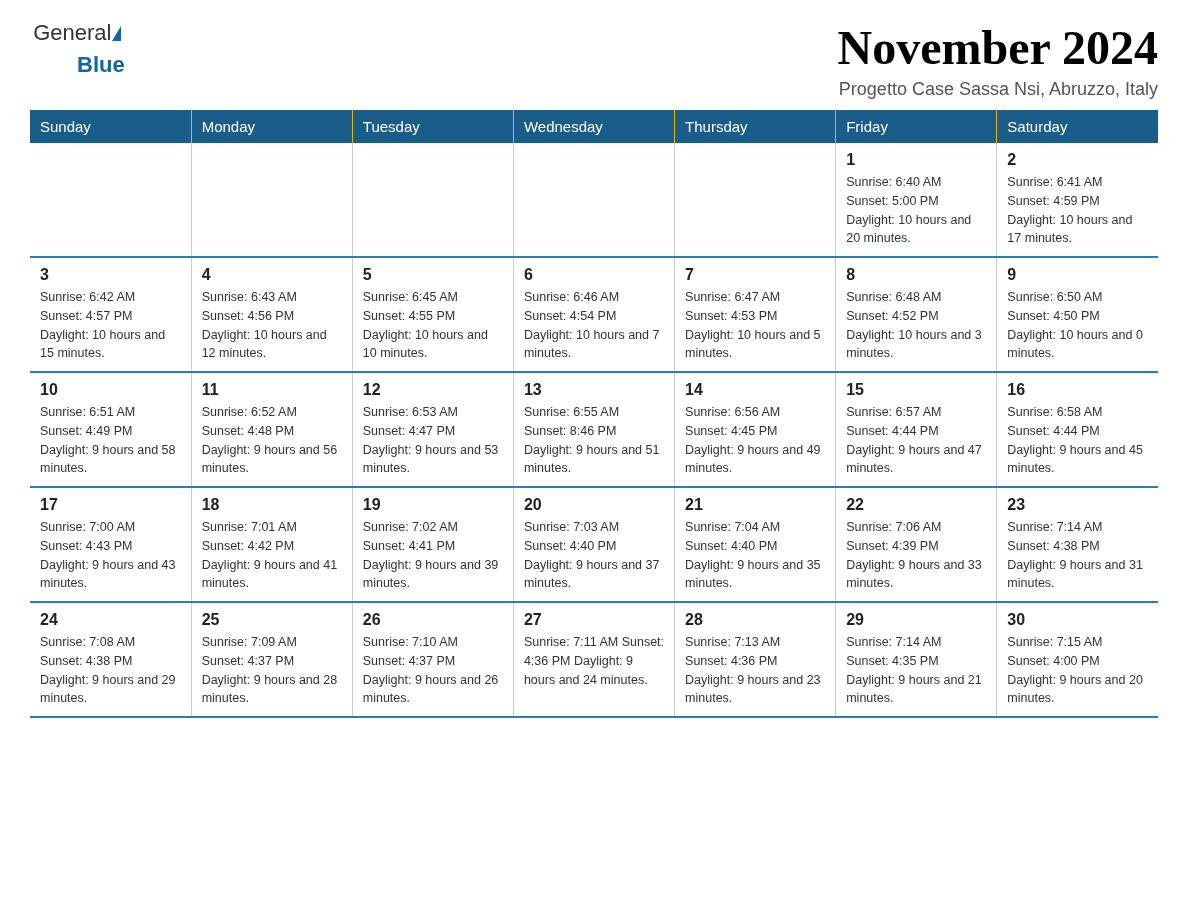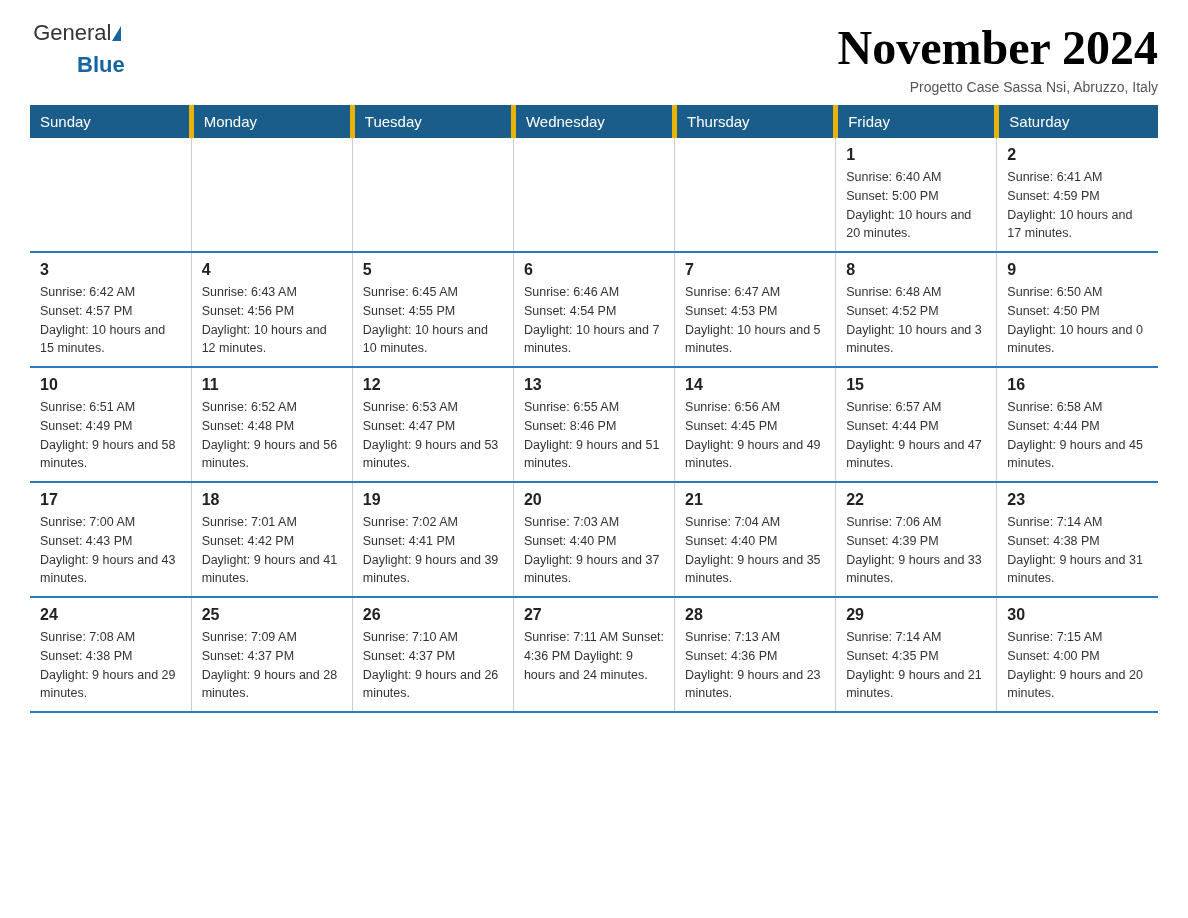--- a/index.html
+++ b/index.html
@@ -25,37 +25,37 @@
     .title-block {
       text-align: right;
     }
     .title-block h1 {
       font-size: 48px;
       font-weight: 900;
       color: #000000;
       font-family: Georgia, serif;
     }
     .subtitle {
-      font-size: 14px;
+      font-size: 18px;
       color: #555;
       margin-top: 4px;
     }
     table {
       width: 100%;
       border-collapse: collapse;
       margin-top: 10px;
     }
     thead tr th {
       background-color: #1a5c8a;
       color: #fff;
       text-align: left;
       padding: 8px 10px;
       font-size: 15px;
       font-weight: normal;
-      border-right: 5px solid #eab308;
+      border-right: 1px solid #eab308;
     }
     thead tr th:last-child { border-right: none; }
     tbody tr {
       border-bottom: 2px solid #2a7abf;
     }
     tbody tr td {
       vertical-align: top;
       padding: 8px 10px;
       font-size: 13px;
       color: #333;

